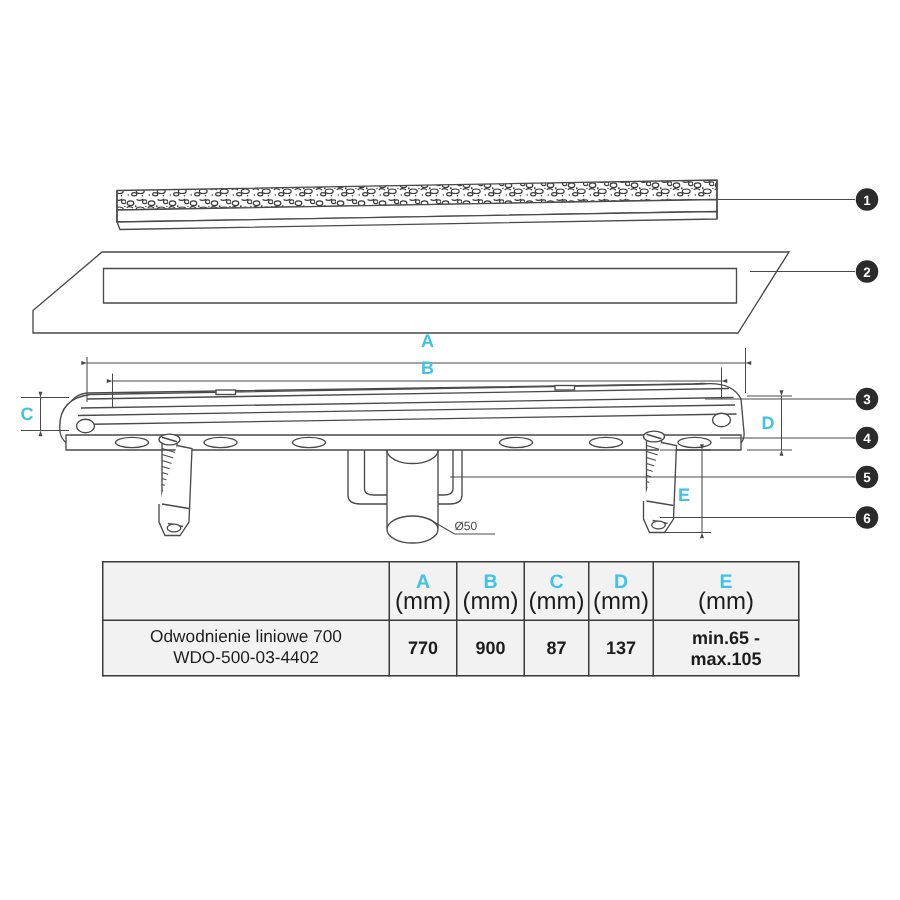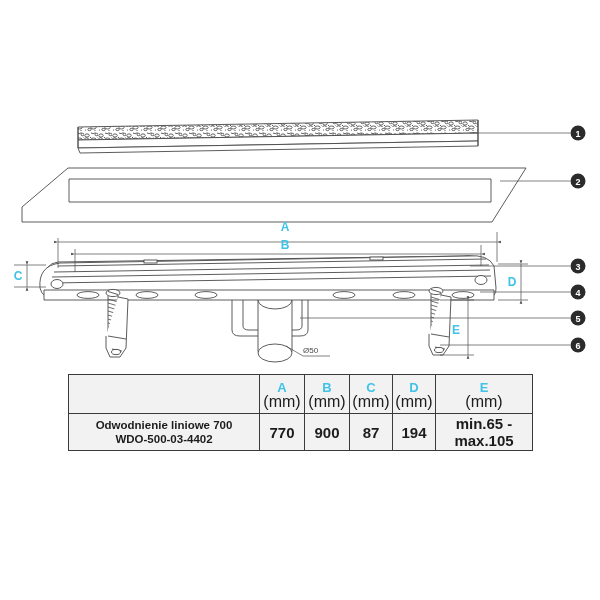--- a/index.html
+++ b/index.html
@@ -74,29 +74,29 @@
   }
   .hdr-unit {
     display: block;
     color: #1c1c1c;
     font-size: 16px;
     line-height: 13px;
   }
   .val-cell {
     height: 36px;
     color: #1c1c1c;
-    font-size: 15px;
+    font-size: 12px;
     font-weight: bold;
   }
   .name-cell {
     text-align: left;
     padding-left: 12px;
     color: #1c1c1c;
     font-size: 11.5px;
-    font-weight: bold;
+    font-weight: normal;
     line-height: 14px;
   }
   .name-cell span { display: block; }
   .blank-cell { background: #f2f2f2; }
 </style>
 </head>
 <body>
 
 <div id="page">
 
@@ -330,19 +330,19 @@
         </td>
       </tr>
       <tr>
         <td class="val-cell name-cell">
           <span>Odwodnienie liniowe 700</span>
           <span>WDO-500-03-4402</span>
         </td>
         <td class="val-cell">770</td>
         <td class="val-cell">900</td>
         <td class="val-cell">87</td>
-        <td class="val-cell">194</td>
+        <td class="val-cell">137</td>
         <td class="val-cell">min.65 - max.105</td>
       </tr>
     </tbody>
   </table>
 
 </div>
 
 </body></html>

